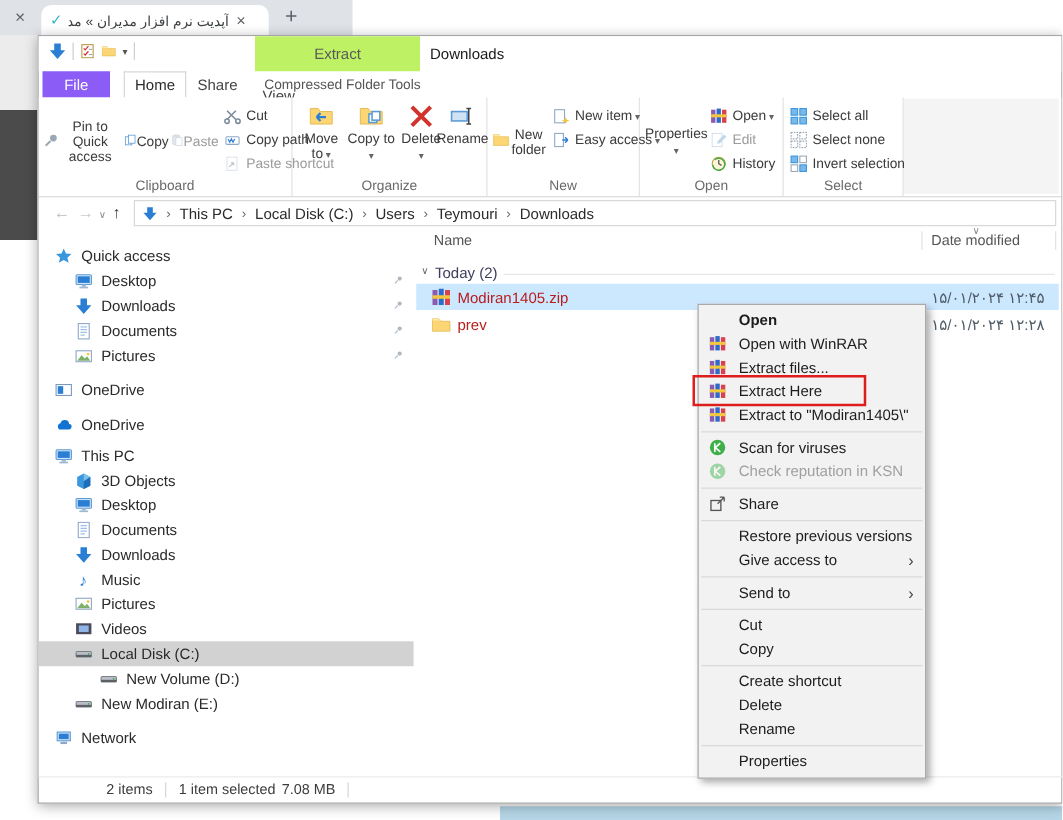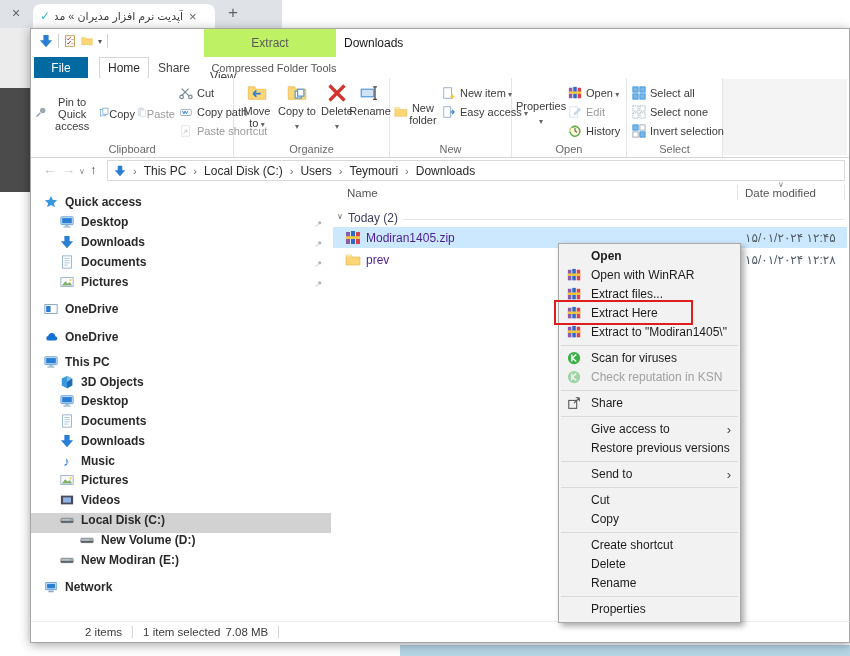--- a/index.html
+++ b/index.html
@@ -37,21 +37,21 @@
   .qcaret{font-size:8px;color:#555;}
   .qcaret::after{content:"\25BE";}
   .ctx-header{position:absolute;left:173px;top:0;width:132px;height:28px;background:#bef264;
               display:flex;align-items:center;justify-content:center;color:#5a5a5a;font-size:12px;}
   .win-title{position:absolute;left:313px;top:7px;font-size:12px;color:#1a1a1a;}
 
   
   .tabsrow{position:absolute;left:0;top:28px;width:100%;height:21px;}
   .rtab{position:absolute;top:0;height:21px;display:flex;align-items:center;justify-content:center;
         font-size:12px;color:#444;box-sizing:border-box;}
-  .rtab-file{left:3px;width:54px;background:#0369a1;color:#fff;}
+  .rtab-file{left:3px;width:54px;background:#8b5cf6;color:#fff;}
   .rtab-home{left:68px;width:50px;background:#fff;border:1px solid #d8d8d8;border-bottom:none;color:#2b2b2b;}
   .rtab-share{left:121px;width:44px;}
   .rtab-view{left:172px;width:40px;margin-top:9px;}
   .rtab-ctx{left:176px;width:130px;left:178px;font-size:11px;color:#555;}
 
   
   .ribbon{position:absolute;left:0;top:49px;width:100%;height:80px;background:#fff;border-bottom:1px solid #d4d4d4;box-sizing:border-box;}
   .rgroup{position:absolute;top:0;height:79px;border-right:1px solid #e4e4e4;box-sizing:border-box;}
   .rgroup-label{position:absolute;bottom:2px;left:0;width:100%;text-align:center;font-size:11px;color:#6a6a6a;}
   .rbtn-big{position:absolute;top:3px;height:62px;display:flex;align-items:center;text-align:center;}
@@ -72,21 +72,21 @@
   .nav-drop{left:48px;color:#8a8a8a;font-size:8px;top:9px;} .nav-drop::after{content:"\2228";}
   .nav-up{left:59px;color:#444;}        .nav-up::after{content:"\2191";}
   .addrbox{position:absolute;left:76px;top:2px;width:738px;height:21px;border:1px solid #d9d9d9;
            display:flex;align-items:center;padding:0 6px;box-sizing:border-box;gap:4px;background:#fff;}
   .crumb{color:#2b2b2b;white-space:nowrap;}
   .crumb-sep{color:#6a6a6a;font-size:11px;padding:0 3px;}
   .crumb-sep::after{content:"\203A";}
 
   
   .sidebar{position:absolute;left:0;top:155px;width:300px;bottom:20px;background:#fff;}
-  .sbitem{position:absolute;left:0;width:100%;height:20px;display:flex;font-weight:bold;}
+  .sbitem{position:absolute;left:0;width:100%;height:20px;display:flex;align-items:center;}
   .sbitem .sbico{margin-left:12px;width:15px;display:flex;justify-content:center;}
   .sbitem.lvl1 .sbico{margin-left:28px;}
   .sblab{margin-left:7px;color:#2a2a2a;}
   .sbitem.sel{background:#d2d2d2;}
   .glyph-note{color:#2a7fd4;font-size:13px;}
   .glyph-note::after{content:"\266A";}
   .sbpin{position:absolute;left:284px;width:11px;height:11px;opacity:.8;}
 
   .listpane{position:absolute;left:300px;top:155px;right:0;bottom:20px;background:#fff;}
   .listheader{position:absolute;left:0;top:0;width:100%;height:18px;color:#555;font-size:11.5px;}
@@ -96,21 +96,21 @@
   .colsort::after{content:"\2228";}
   .colline{position:absolute;top:1px;width:1px;height:15px;background:#e4e4e4;}
   .grouprow{position:absolute;left:0;top:25px;width:100%;height:18px;color:#3d3d5c;}
   .groupchev{position:absolute;left:6px;top:3px;font-size:8px;color:#666;}
   .groupchev::after{content:"\2228";}
   .grouplab{position:absolute;left:17px;top:2px;font-size:12px;}
   .groupline{position:absolute;left:72px;right:5px;top:10px;height:1px;background:#e7e7e7;}
   .frow{position:absolute;left:2px;right:2px;height:21px;display:flex;align-items:center;}
   .frow.sel{background:#cce8ff;}
   .frow .fico{margin-left:12px;width:16px;}
-  .fname{margin-left:5px;color:#4c1d95;}
+  .fname{margin-left:5px;color:#b91c1c;}
   .fdate{position:absolute;left:412px;color:#4f5b66;direction:ltr;}
 
   
   .statusbar{position:absolute;left:0;bottom:0;width:100%;height:20px;border-top:1px solid #ececec;
              display:flex;align-items:center;font-size:11.5px;color:#3c3c3c;padding-left:44px;}
   .st{margin-left:10px;}
   .stdiv{width:1px;height:12px;background:#d8d8d8;margin-left:10px;}
 
   
   .cmenu{position:absolute;left:558px;top:243px;width:183px;background:#f2f2f2;border:1px solid #a9a9a9;
@@ -747,26 +747,26 @@
     </div>
     <div class="cmsep"></div>
     <div class="cmi">
       <svg class="mi">
           <use href="#sym-share" transform="scale(0.94)"></use>
         </svg>
       <span>Share</span>
     </div>
     <div class="cmsep"></div>
     <div class="cmi">
+      <span>Restore previous versions</span>
+    </div>
+    <div class="cmi">
       <span>Give access to</span>
       <span class="subarrow"></span>
     </div>
-    <div class="cmi">
-      <span>Restore previous versions</span>
-    </div>
     <div class="cmsep"></div>
     <div class="cmi">
       <span>Send to</span>
       <span class="subarrow"></span>
     </div>
     <div class="cmsep"></div>
     <div class="cmi">
       <span>Cut</span>
     </div>
     <div class="cmi">

